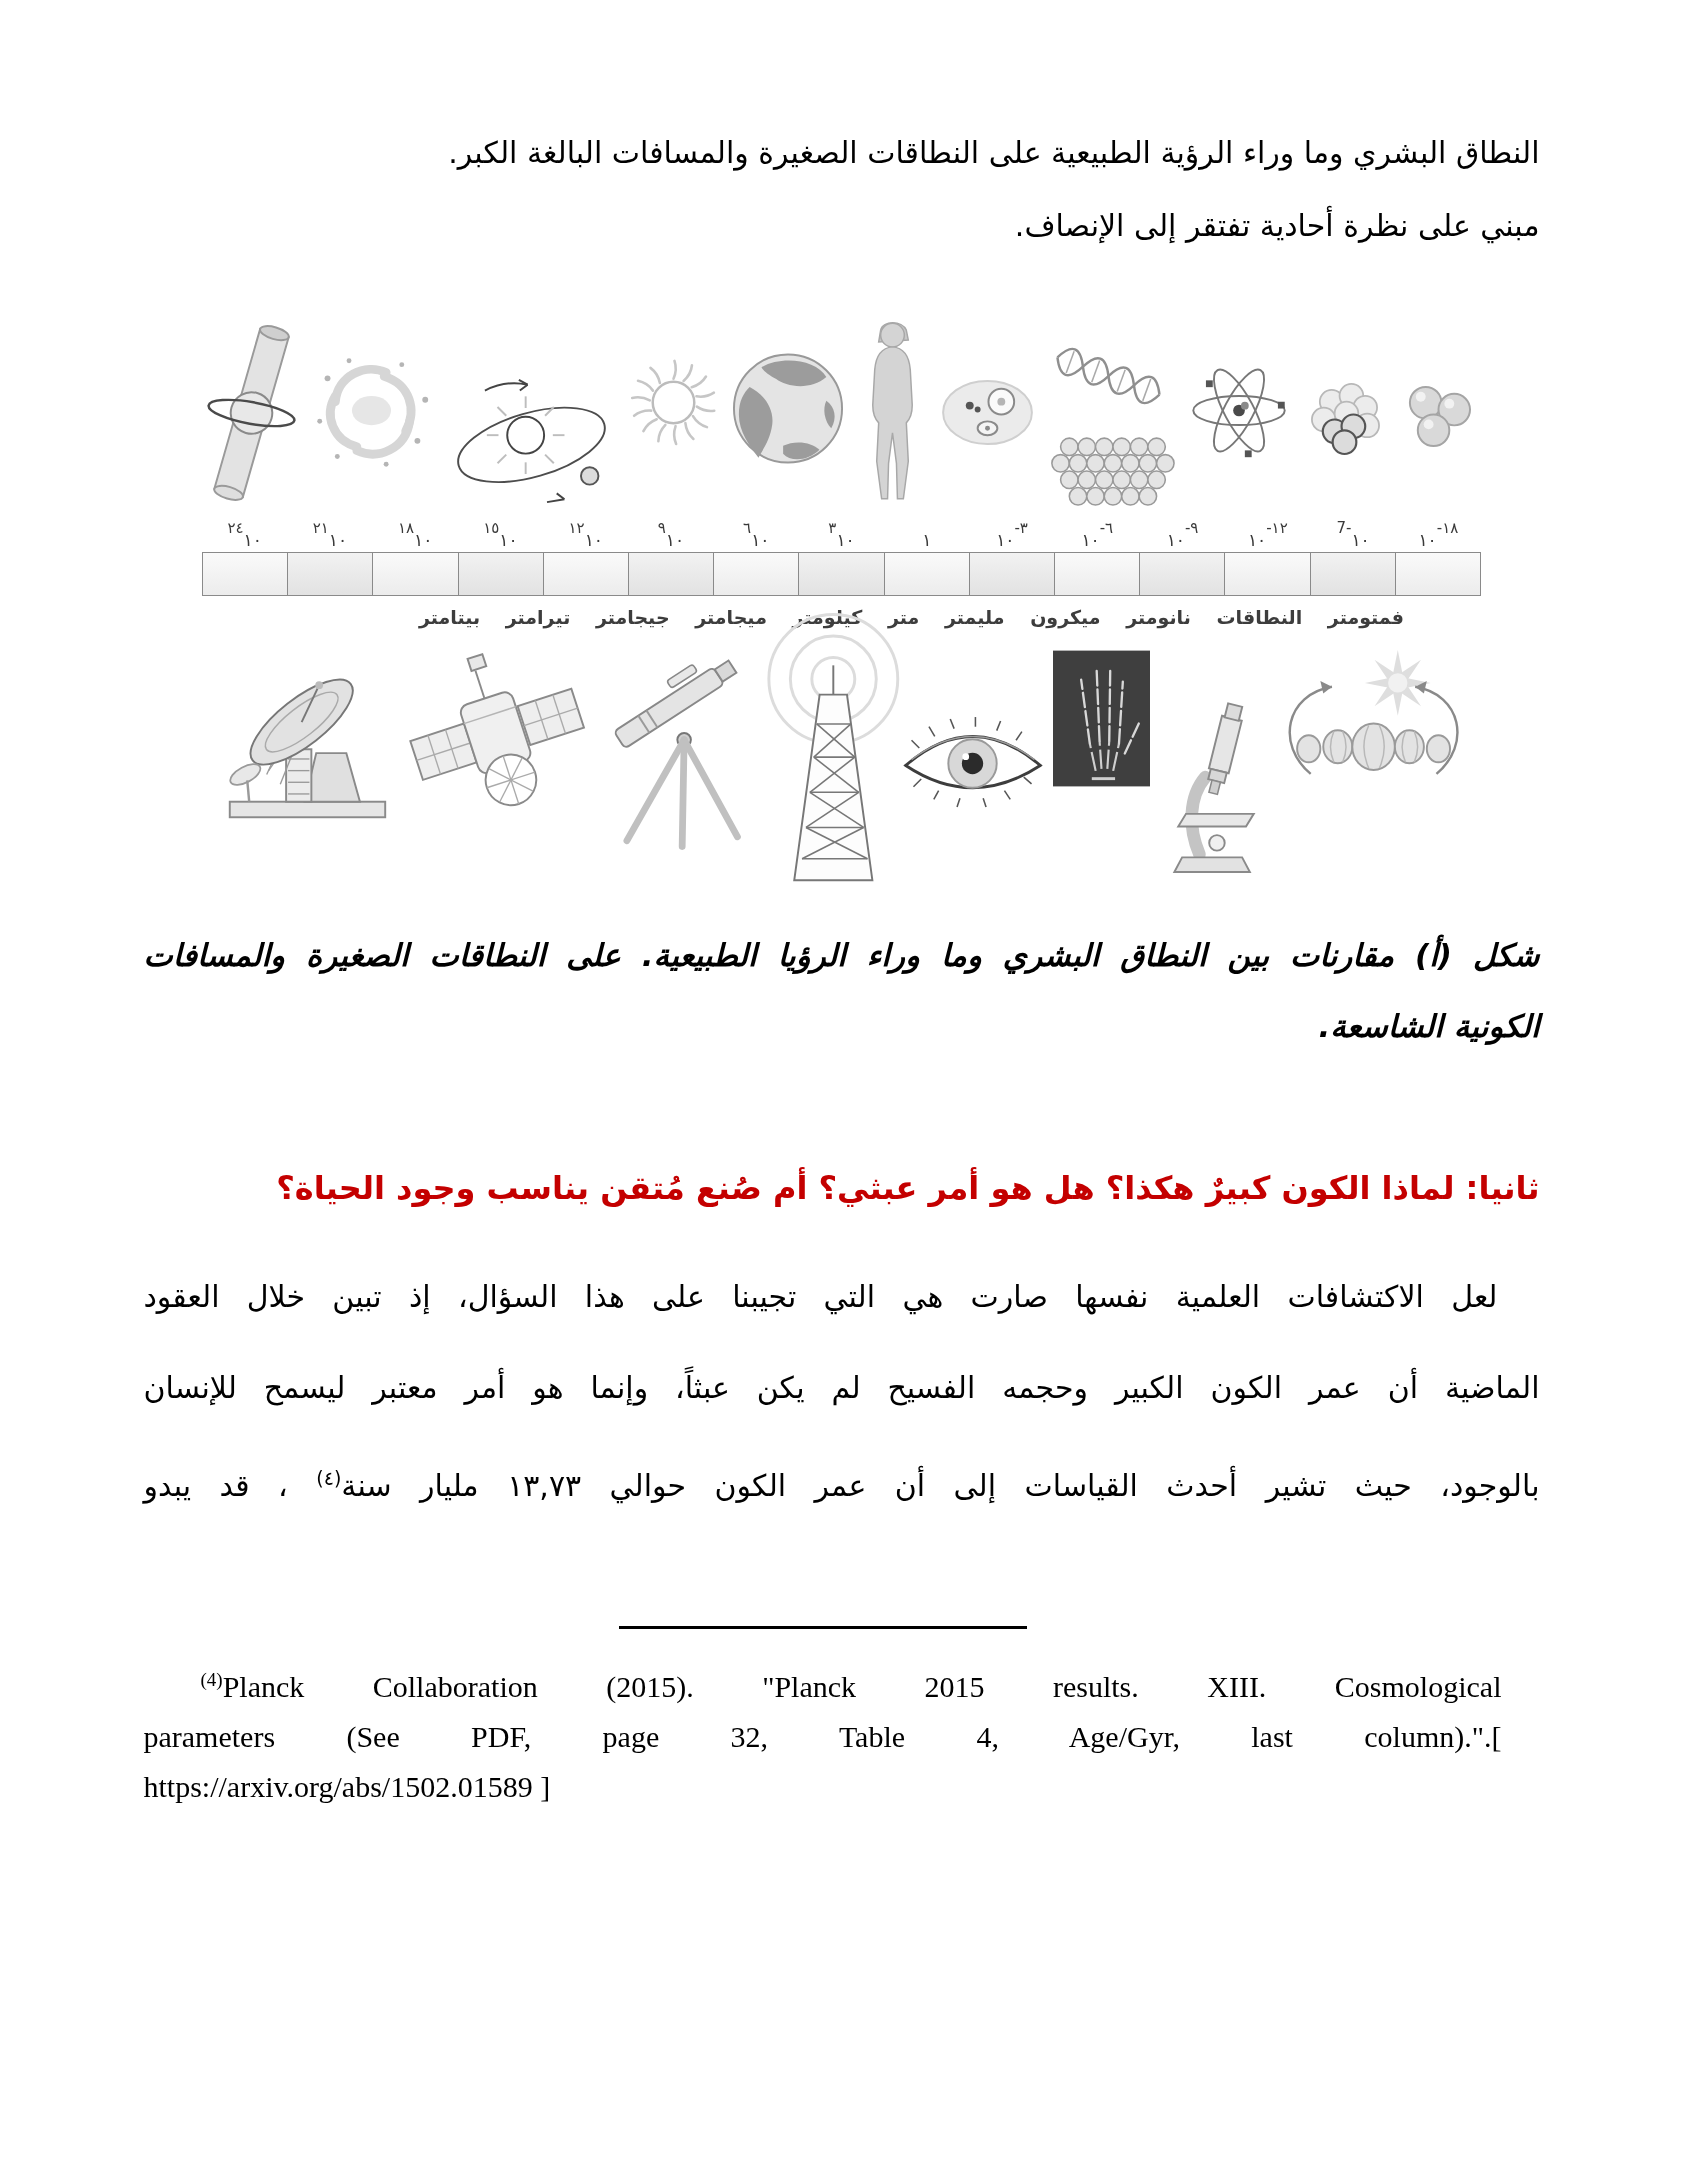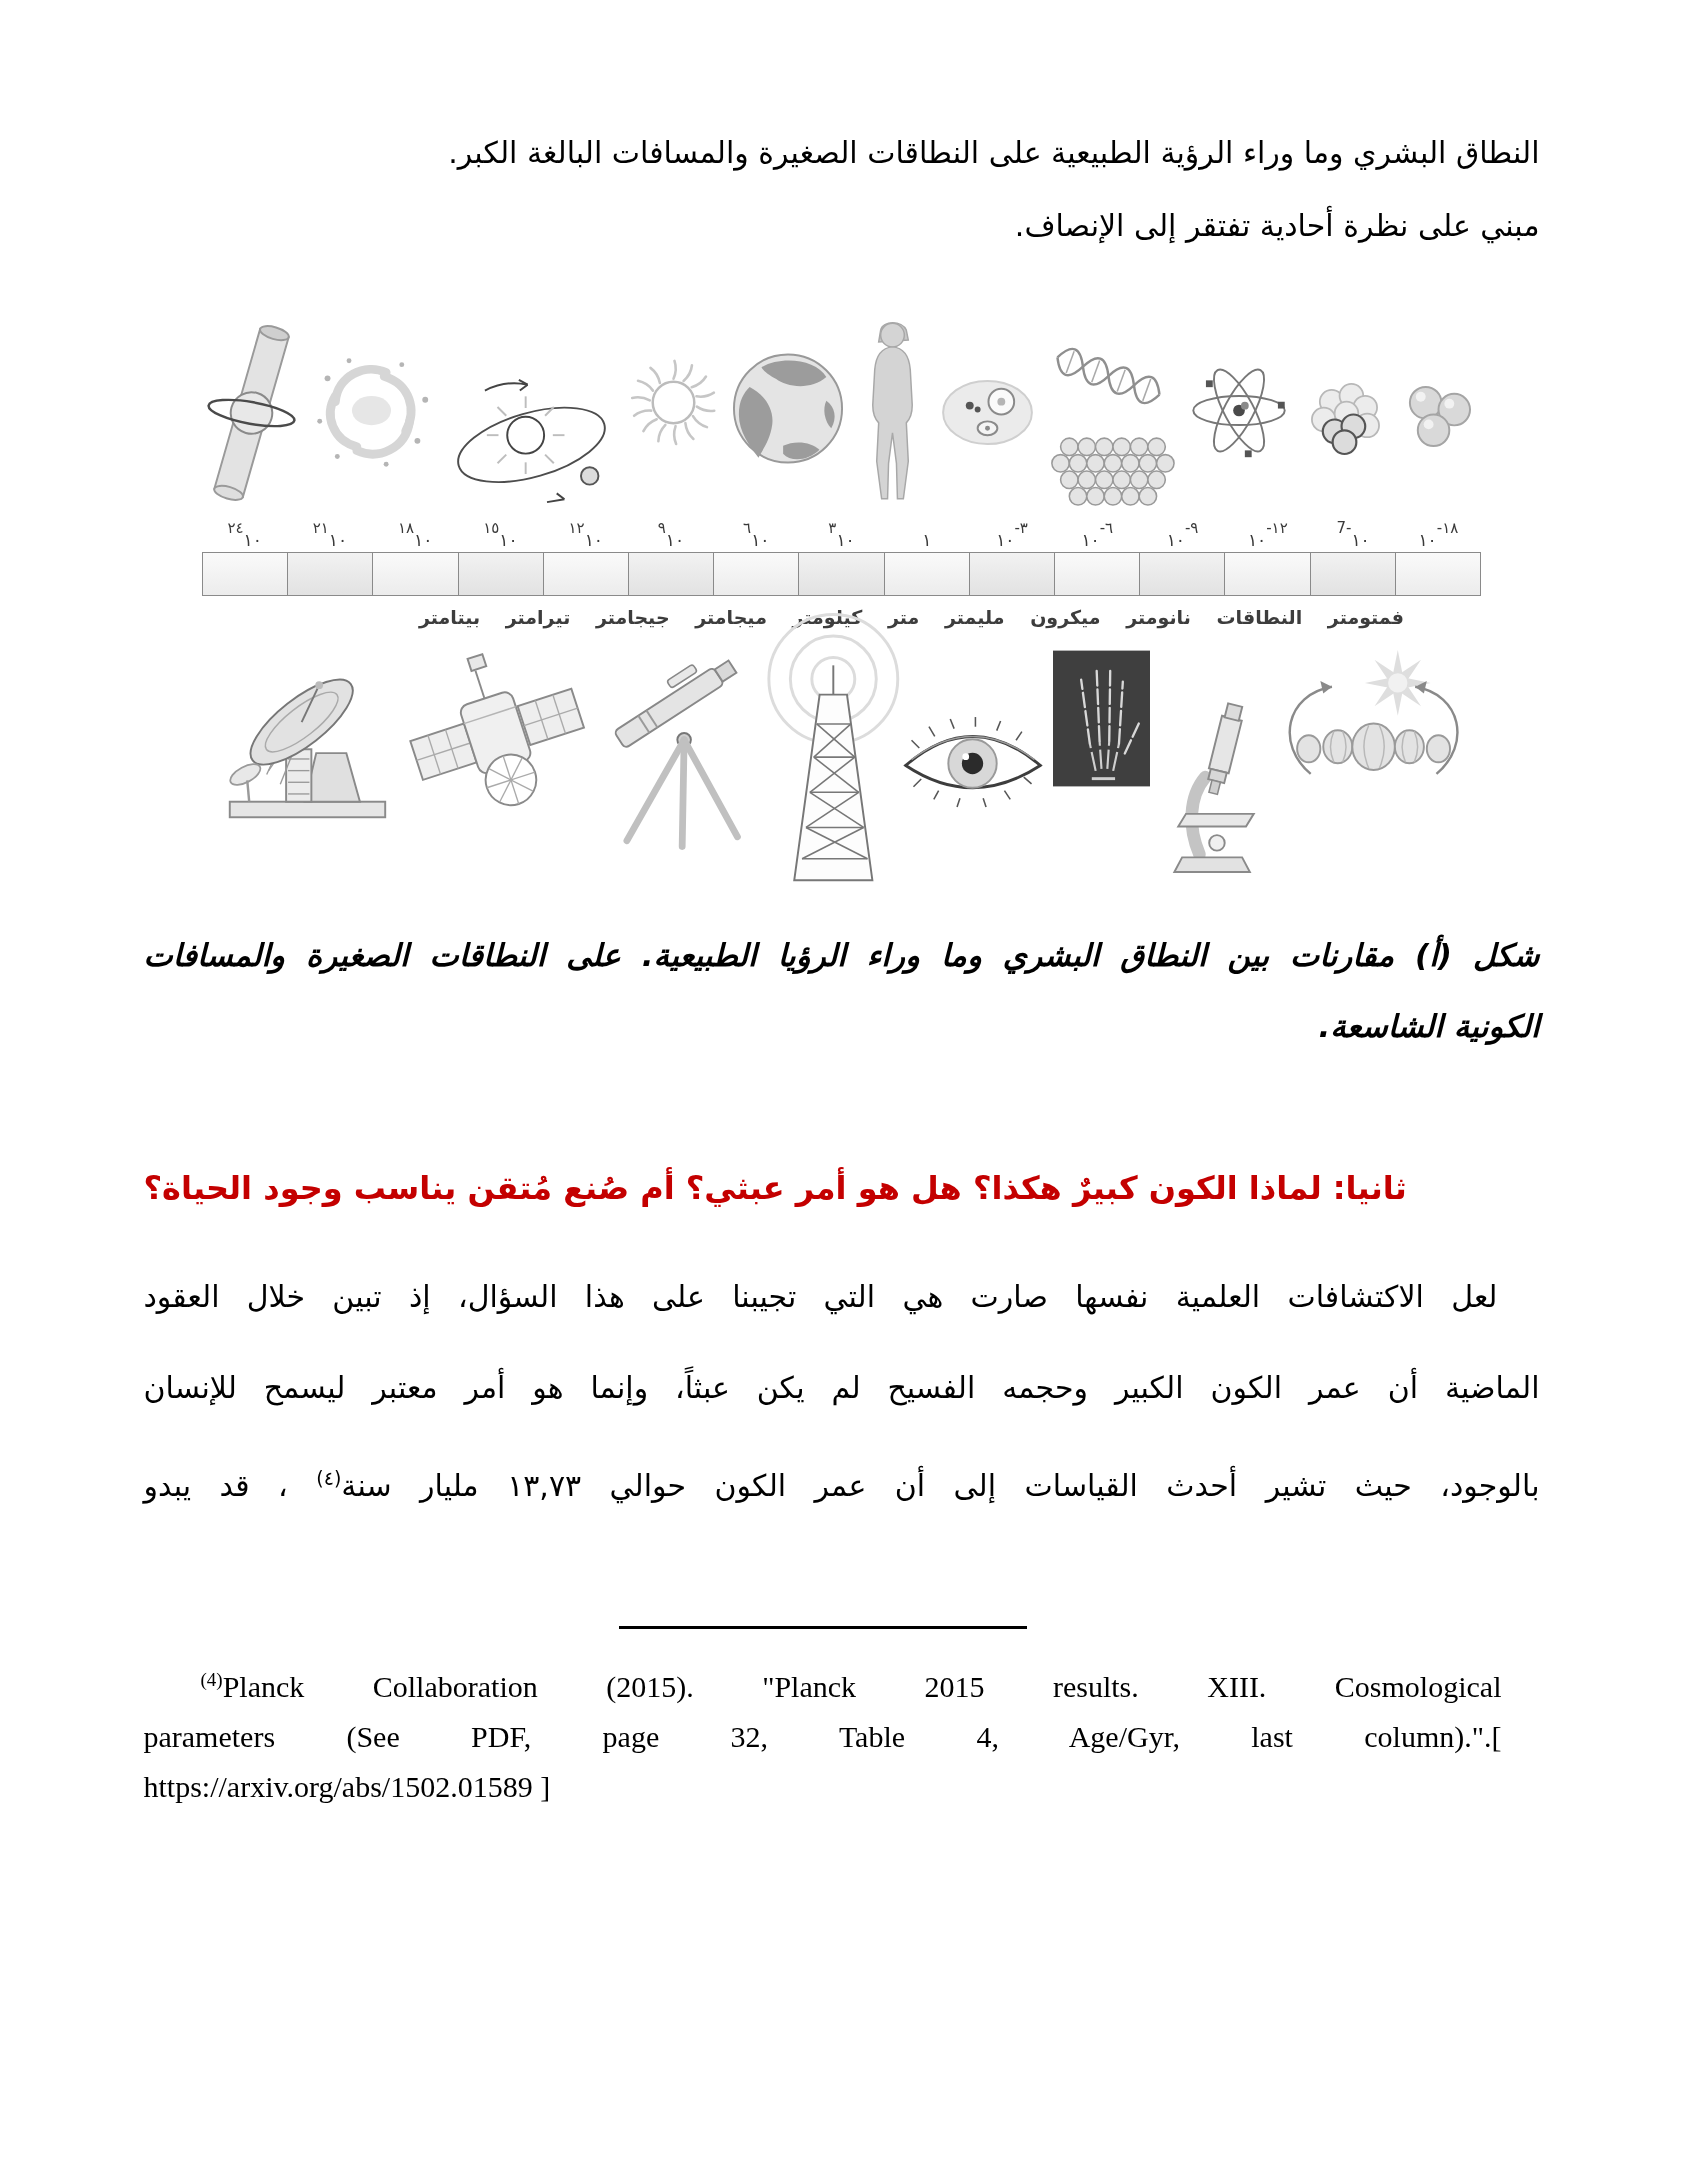--- a/index.html
+++ b/index.html
@@ -41,21 +41,21 @@
     font-size:19px; color:#3d3d3d; font-weight:bold;
   }
   .units-row span { white-space:nowrap; }
 
   
   .caption { margin-top:34px; font-weight:bold; font-size:31px; line-height:71px;font-style:italic; }
   .caption .l2 { text-align:right; }
 
   
   .section-heading {
-    margin-top:107px; text-align:left; direction:rtl;
+    margin-top:107px; text-align:right; direction:rtl;
     font-size:32px; font-weight:bold; color:#c40000;
   }
 
   
   .body-par { margin-top:44px; }
   .body-line { font-size:30px; line-height:91px; direction:rtl; text-align:justify; text-align-last:justify; }
   .body-line.first { text-indent:42px; }
   .body-line sup { font-size:19px; }
 
   

